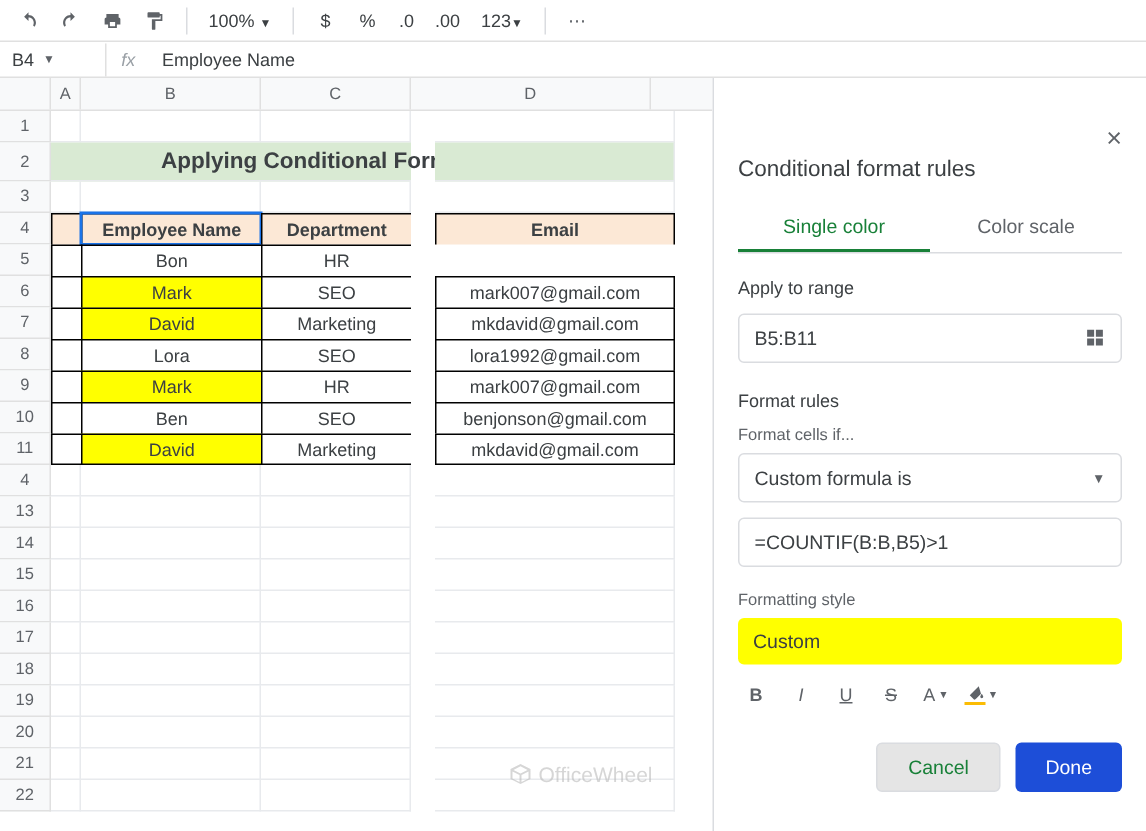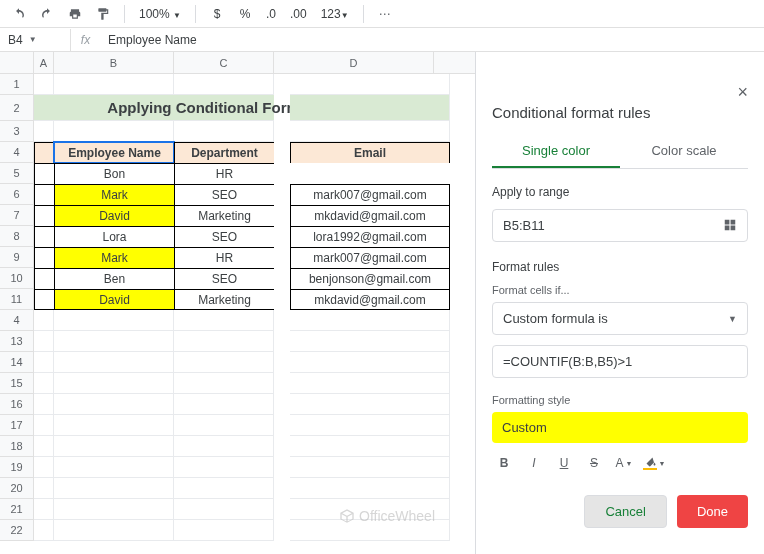--- a/index.html
+++ b/index.html
@@ -53,21 +53,21 @@
 .grid-icon { width: 14px; height: 14px; }
 .select-box { border: 1px solid #dadce0; border-radius: 4px; padding: 8px 10px; display: flex; justify-content: space-between; align-items: center; margin-bottom: 10px; font-size: 13px; cursor: pointer; }
 .formula-box { border: 1px solid #dadce0; border-radius: 4px; padding: 8px 10px; margin-bottom: 16px; font-size: 13px; }
 .style-preview { background: #ffff00; padding: 8px 10px; border-radius: 4px; margin-bottom: 8px; font-size: 13px; }
 .style-toolbar { display: flex; gap: 6px; align-items: center; margin-bottom: 20px; }
 .style-btn { width: 24px; height: 24px; display: flex; align-items: center; justify-content: center; cursor: pointer; color: #5f6368; border-radius: 2px; }
 .style-btn .underline-bar { border-bottom: 2px solid #fbbc04; display: inline-block; line-height: 12px; }
 .actions { display: flex; justify-content: flex-end; gap: 10px; }
 .btn { padding: 8px 20px; border-radius: 4px; font-size: 13px; cursor: pointer; border: none; }
 .btn-cancel { background: #e5e5e5; border: 1px solid #dadce0; color: #188038; }
-.btn-done { background: #ef4444; color: #fff; font-weight: 500; text-align: center; }
+.btn-done { background: #1d4ed8; color: #fff; font-weight: 500; text-align: center; }
 svg { display: block; }
 </style>
 </head>
 <body>
 
 <div class="toolbar">
   <div class="tb-btn">
       <svg width="14" height="14" viewBox="0 0 24 24">
         <path fill="#5f6368" d="M12 5V2L7 7l5 5V8c3 0 6 2 6 6 0 1-.2 2-.7 3l1.5 1.5C20 17 20.5 15.5 20.5 14c0-5-4-9-8.5-9z"></path>
       </svg>

